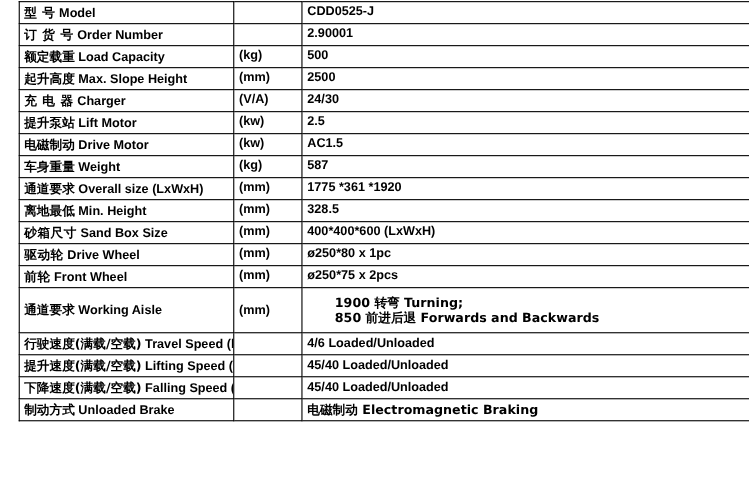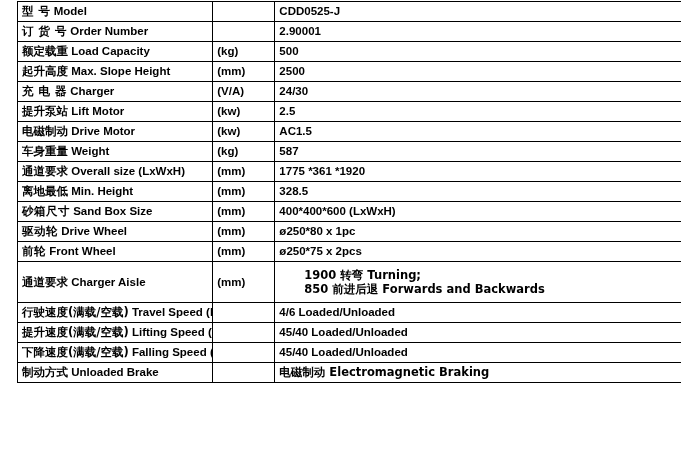--- a/index.html
+++ b/index.html
@@ -156,21 +156,21 @@
       </tr>
 
       <tr>
         <td class="label"><span class="cn sp">前轮</span> <span>Front Wheel</span></td>
         <td class="unit">(mm)</td>
         <td class="value">ø250*75 x 2pcs</td>
       </tr>
 
 
       <tr class="tall">
-        <td class="label"><span class="cn">通道要求</span> <span>Charger Aisle</span></td>
+        <td class="label"><span class="cn">通道要求</span> <span>Working Aisle</span></td>
         <td class="unit">(mm)</td>
         <td class="value two-line">
             <span class="ln cn">1900 转弯 Turning;</span>
             <span class="ln cn">850 前进后退 Forwards and Backwards</span>
           </td>
       </tr>
 
       <tr>
         <td class="label"><span class="cn">行驶速度(满载/空载)</span> <span>Travel Speed  (km/h)</span></td>
         <td class="unit"></td>

